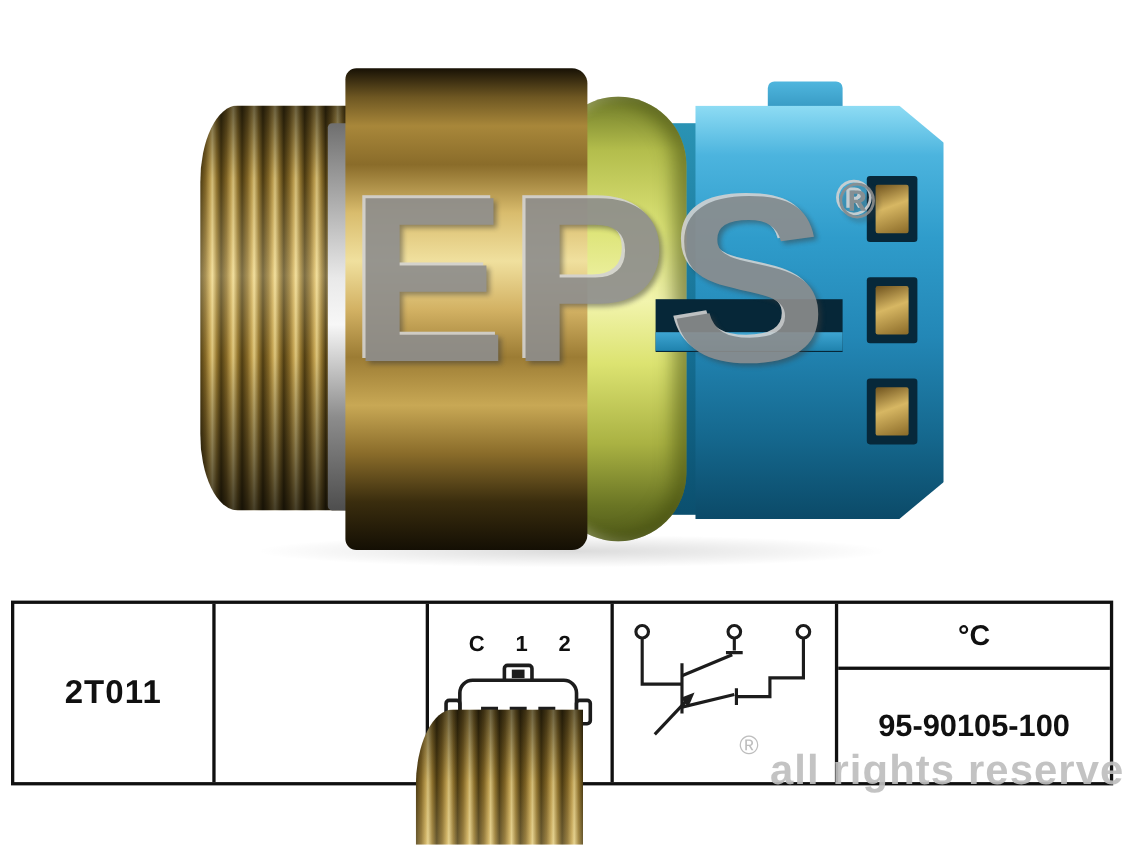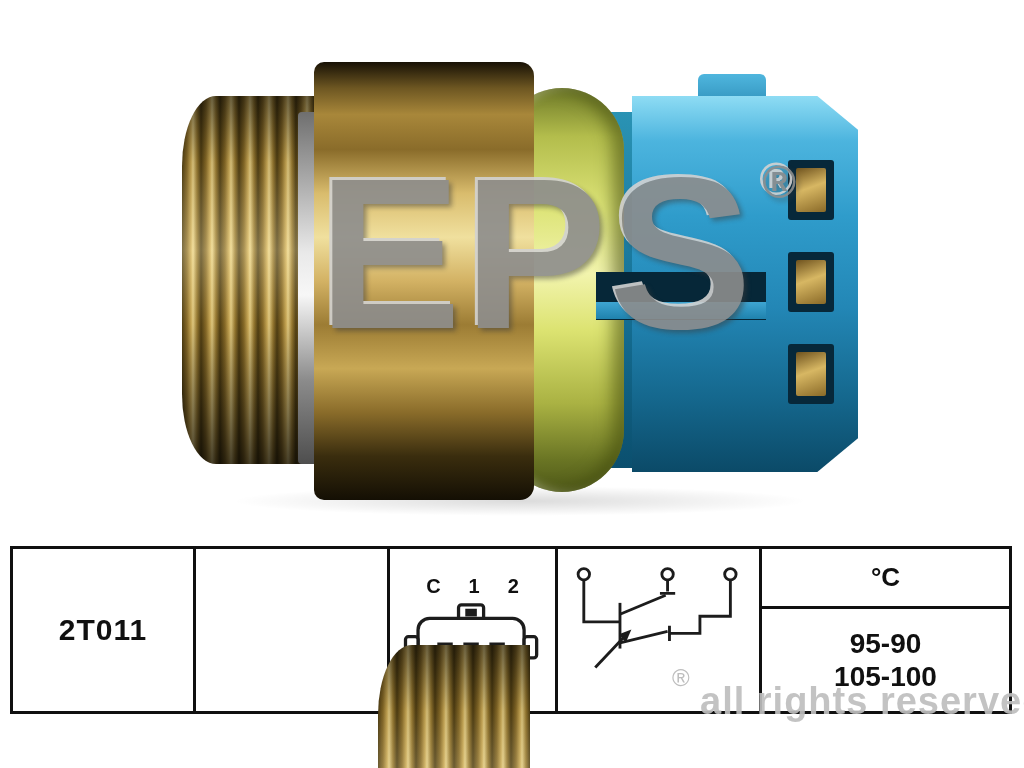--- a/index.html
+++ b/index.html
@@ -55,21 +55,21 @@
   .tool-sub{display:flex;flex-direction:column;align-items:center;justify-content:flex-end;}
   .tool-sub.wrench{flex:0 0 66px;}
   .tool-sub.thread{flex:1;}
   .tool-label{font-size:26px;font-weight:bold;margin-top:6px;white-space:nowrap;}
   .c-conn{display:flex;flex-direction:column;align-items:center;padding-top:26px;}
   .pin-labels{display:flex;gap:28px;font-size:20px;font-weight:bold;margin-bottom:4px;}
   .c-circuit{display:flex;align-items:center;justify-content:center;}
   .c-temp{display:flex;flex-direction:column;}
   .temp-unit{height:60px;border-bottom:3px solid #101010;display:flex;align-items:center;justify-content:center;
       font-size:26px;font-weight:bold;box-sizing:border-box;}
-  .temp-ranges{flex:1;display:flex;flex-direction:column;align-items:center;justify-content:center;
+  .temp-ranges{flex:1;display:flex;flex-direction:row;align-items:center;justify-content:center;
       font-size:28px;font-weight:bold;line-height:1.18;}
 
   
   .rights{position:absolute;left:700px;top:680px;z-index:9;color:rgba(190,190,190,.92);
       font-size:38px;font-weight:bold;letter-spacing:1px;white-space:nowrap;}
   .reg-small{position:absolute;left:672px;top:664px;z-index:9;color:rgba(185,185,185,.95);font-size:24px;}
   svg{display:block;}
 </style>
 </head>
 <body>

